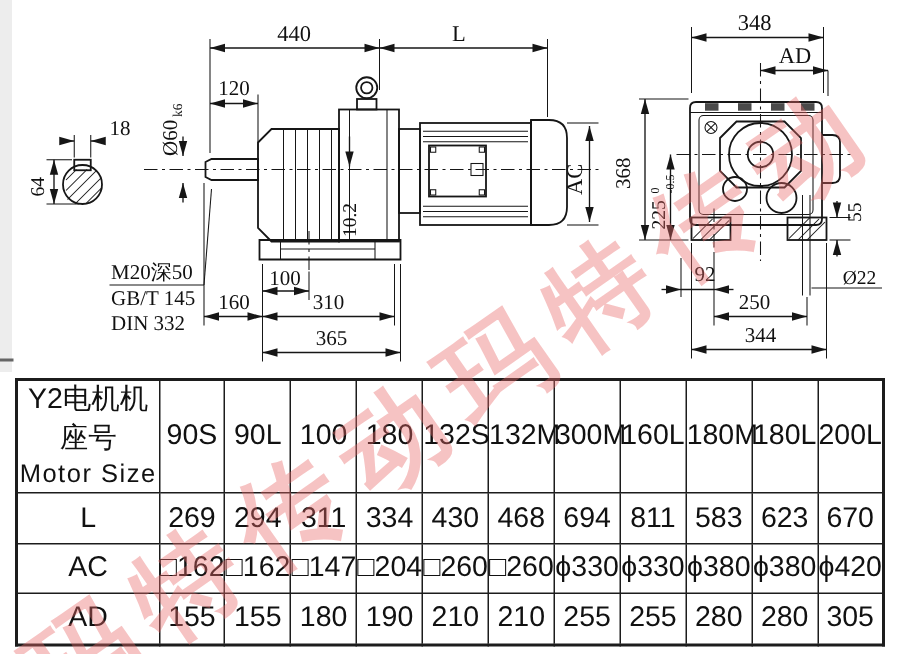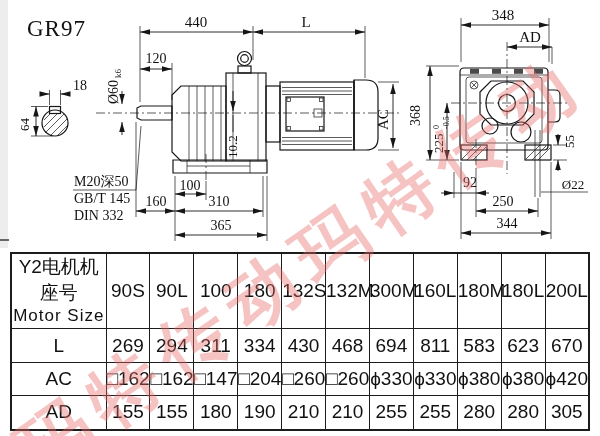--- a/index.html
+++ b/index.html
@@ -32,21 +32,20 @@
   .row-label{font-size:19px;}
 </style>
 </head>
 <body>
 
 <div class="page">
 
   <div class="scan-edge"></div>
   <div class="scan-tick"></div>
 
-  <div class="title">GR97</div>
 
   <svg class="drawing" width="600" height="250" viewBox="0 0 600 250">
     <defs>
       <marker id="ae" markerUnits="userSpaceOnUse" markerWidth="12" markerHeight="8" refX="10.5" refY="4" orient="auto">
           <path d="M0.5,1.2 L10.5,4 L0.5,6.8 Z" fill="#161616"></path>
         </marker>
       <marker id="as" markerUnits="userSpaceOnUse" markerWidth="12" markerHeight="8" refX="1.5" refY="4" orient="auto">
           <path d="M11.5,1.2 L1.5,4 L11.5,6.8 Z" fill="#161616"></path>
         </marker>
     </defs>

